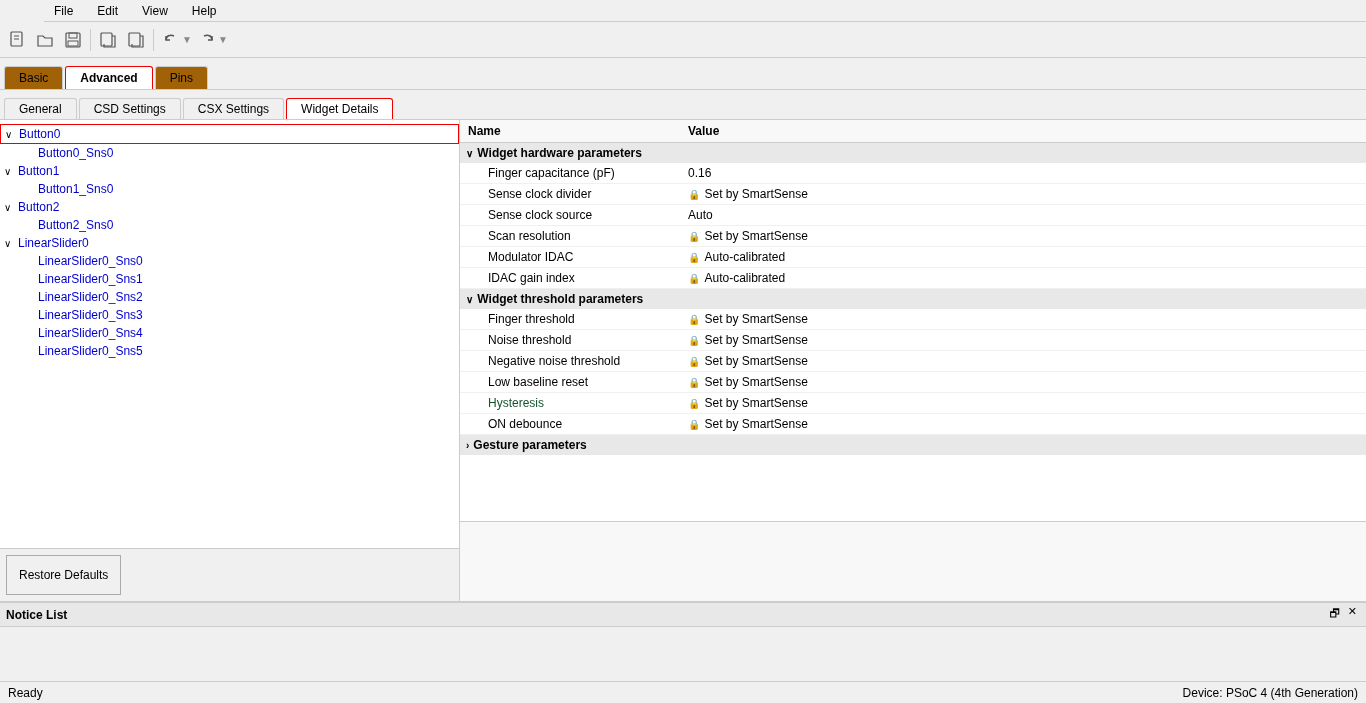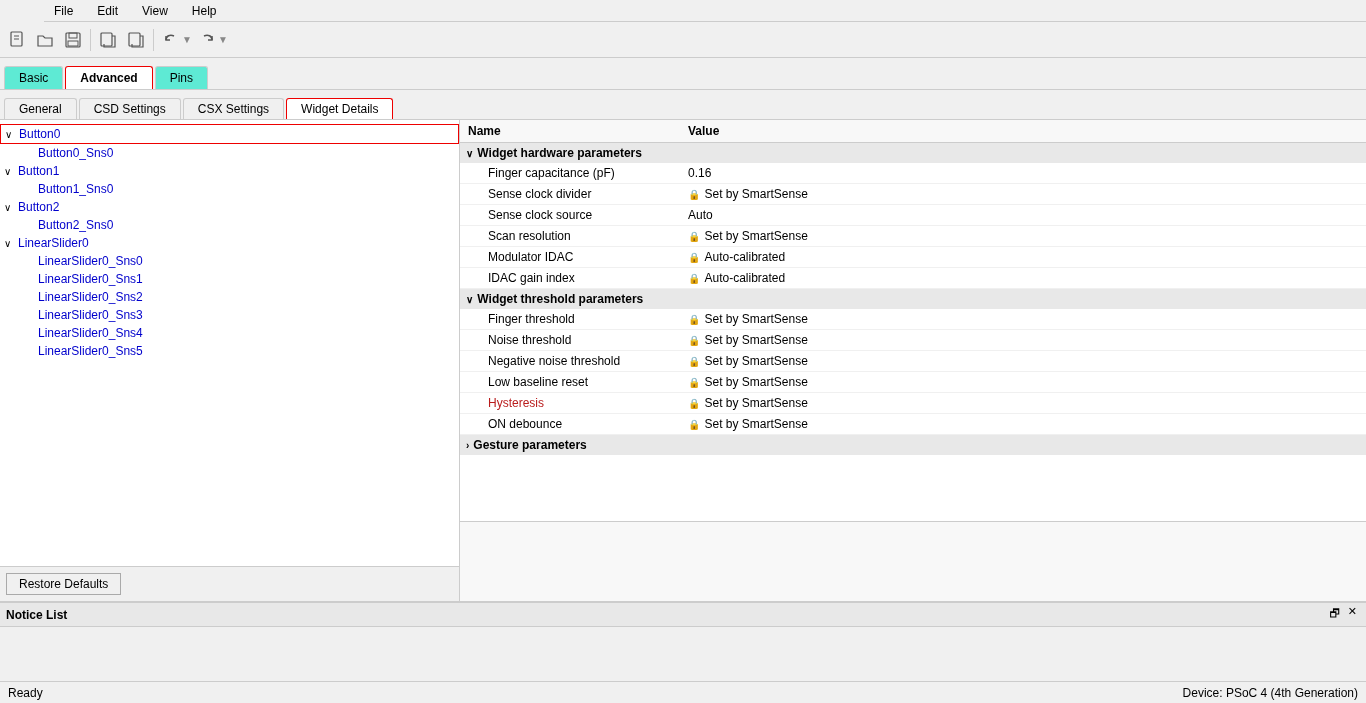--- a/index.html
+++ b/index.html
@@ -9,41 +9,41 @@
     .menu-bar { display: flex; align-items: center; background: #f0f0f0; border-bottom: 1px solid #ccc; padding: 2px 4px; gap: 12px; height: 22px; margin-left: 44px; }
     .menu-item { padding: 2px 6px; cursor: pointer; font-size: 12px; }
 
     
     .toolbar { display: flex; align-items: center; background: #f0f0f0; border-bottom: 1px solid #ccc; padding: 3px 4px; gap: 2px; height: 36px; }
     .toolbar-btn { width: 26px; height: 26px; border: 1px solid transparent; background: transparent; cursor: pointer; display: flex; align-items: center; justify-content: center; font-size: 14px; }
     .toolbar-sep { width: 1px; height: 22px; background: #ccc; margin: 0 2px; }
 
     
     .tab-bar-outer { display: flex; align-items: flex-end; background: #f0f0f0; border-bottom: 1px solid #ccc; padding: 4px 4px 0 4px; height: 32px; }
-    .tab-outer { padding: 4px 14px; border: 1px solid #ccc; border-bottom: none; background: #5eead4; cursor: pointer; font-size: 12px; margin-right: 2px; border-radius: 3px 3px 0 0; }
+    .tab-outer { padding: 4px 14px; border: 1px solid #ccc; border-bottom: none; background: #a16207; cursor: pointer; font-size: 12px; margin-right: 2px; border-radius: 3px 3px 0 0; }
     .tab-outer.active { background: #fff; font-weight: bold; border-color: #e00; border-width: 1px; }
 
     
     .tab-bar-inner { display: flex; align-items: flex-end; background: #f0f0f0; border-bottom: 1px solid #ccc; padding: 4px 4px 0 4px; height: 30px; }
     .tab-inner { padding: 3px 14px; border: 1px solid #ccc; border-bottom: none; background: #f0f0f0; cursor: pointer; font-size: 12px; margin-right: 2px; border-radius: 3px 3px 0 0; }
     .tab-inner.active { background: #fff; border-color: #e00; border-width: 1.5px; }
 
     
     .main-content { display: flex; flex: 1; overflow: hidden; }
 
     
     .left-panel { width: 460px; min-width: 200px; border-right: 1px solid #ccc; background: #fff; display: flex; flex-direction: column; overflow: hidden; }
     .tree-area { flex: 1; overflow-y: auto; padding: 4px 0; }
     .tree-item { display: flex; align-items: center; padding: 2px 4px; cursor: pointer; font-size: 12px; user-select: none; }
     .tree-item.selected { background: #fff; border: 1.5px solid #e00; }
     .tree-item .expander { width: 14px; font-size: 10px; cursor: pointer; }
     .tree-item .indent { display: inline-block; }
     .tree-item-label { color: #0000cc; }
     .bottom-bar { padding: 6px; border-top: 1px solid #ccc; background: #f0f0f0; }
-    .restore-btn { padding: 3px 12px; border: 1px solid #aaa; background: #f0f0f0; cursor: pointer; font-size: 12px; text-align: center; }
+    .restore-btn { padding: 12px 12px; border: 1px solid #aaa; background: #f0f0f0; cursor: pointer; font-size: 12px; text-align: center; }
 
     
     .right-panel { flex: 1; background: #fff; display: flex; flex-direction: column; overflow: hidden; }
     .detail-table { flex: 1; overflow-y: auto; }
     table { width: 100%; border-collapse: collapse; font-size: 12px; }
     .col-name { width: 220px; padding: 3px 8px; }
     .col-value { padding: 3px 8px; }
     .header-row td { font-weight: bold; color: #000; border-bottom: 1px solid #ccc; padding: 4px 8px; background: #f8f8f8; }
     .section-row td { background: #e8e8e8; font-weight: bold; padding: 3px 6px; }
     .section-row .section-expander { font-size: 10px; margin-right: 4px; cursor: pointer; }
@@ -265,21 +265,21 @@
             </tr>
             <tr class="data-row">
               <td class="col-name">Negative noise threshold</td>
               <td class="col-value"><span class="lock-icon" style="font-size: 10px;">🔒</span><span>Set by SmartSense</span></td>
             </tr>
             <tr class="data-row">
               <td class="col-name">Low baseline reset</td>
               <td class="col-value"><span class="lock-icon" style="font-size: 10px;">🔒</span><span>Set by SmartSense</span></td>
             </tr>
             <tr class="data-row">
-              <td class="col-name" style="color: #b91c1c;">Hysteresis</td>
+              <td class="col-name" style="color: #14532d;">Hysteresis</td>
               <td class="col-value"><span class="lock-icon" style="font-size: 10px;">🔒</span><span>Set by SmartSense</span></td>
             </tr>
             <tr class="data-row">
               <td class="col-name">ON debounce</td>
               <td class="col-value"><span class="lock-icon" style="font-size: 10px;">🔒</span><span>Set by SmartSense</span></td>
             </tr>
             <tr class="section-row">
               <td colspan="2"><span class="section-expander">›</span>Gesture parameters</td>
             </tr>
           </tbody>

